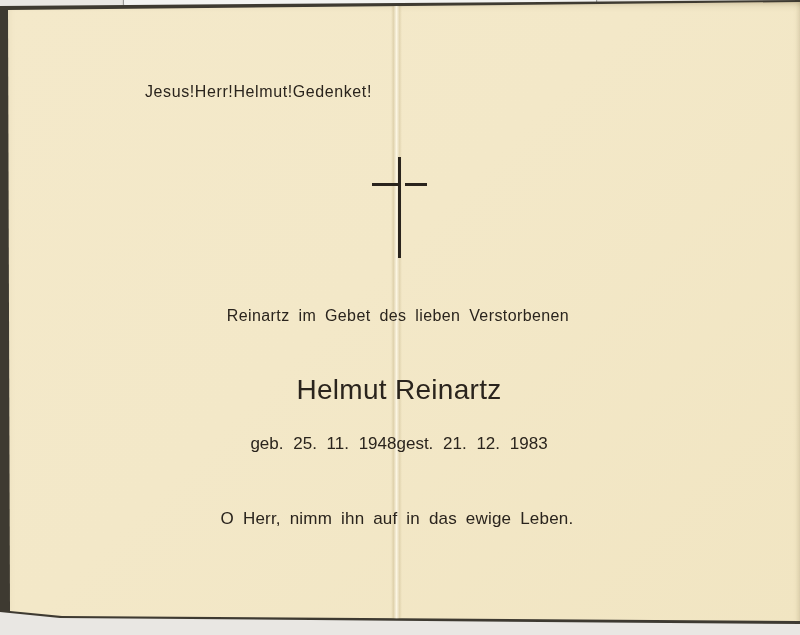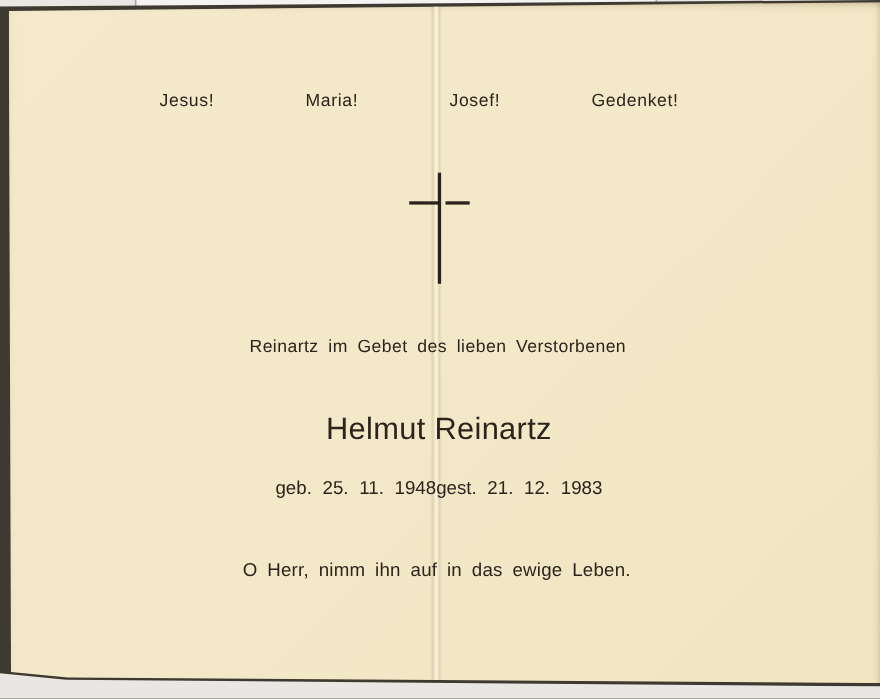--- a/index.html
+++ b/index.html
@@ -51,21 +51,21 @@
     background: linear-gradient(90deg,
       rgba(170,150,100,0) 0%,
       rgba(170,150,100,.26) 22%,
       rgba(252,246,228,.95) 50%,
       rgba(170,150,100,.22) 78%,
       rgba(170,150,100,0) 100%);
   }
   .invocations {
     position: absolute;
     left: 145px; top: 83px; width: 472px;
-    display: flex; justify-content: space-between;
+    display: flex; 
     font-size: 16px; letter-spacing: .6px; font-weight: 500;
     white-space: nowrap;
   }
   .cross {
     position: absolute;
     left: 366px; top: 149px; width: 62px; height: 112px;
   }
   .cross div { position: absolute; background: #2a241d; }
   .cross .v  { left: 32px; top: 8px;  width: 3px;  height: 101px; }
   .cross .hl { left: 6px;  top: 34px; width: 27px; height: 3px; }
@@ -107,22 +107,22 @@
   <div class="tab"></div>
 
   <div class="card-edge"></div>
 
   <div class="card">
 
     <div class="fold"></div>
 
     <div class="invocations">
       <span>Jesus!</span>
-      <span>Maria!</span>
-      <span>Josef!</span>
+      <span>Herr!</span>
+      <span>Helmut!</span>
       <span>Gedenket!</span>
     </div>
 
     <div class="cross">
       <div class="v"></div>
       <div class="hl"></div>
       <div class="hr"></div>
     </div>
 
     <div class="memorial-line">Reinartz im Gebet des lieben Verstorbenen</div>

